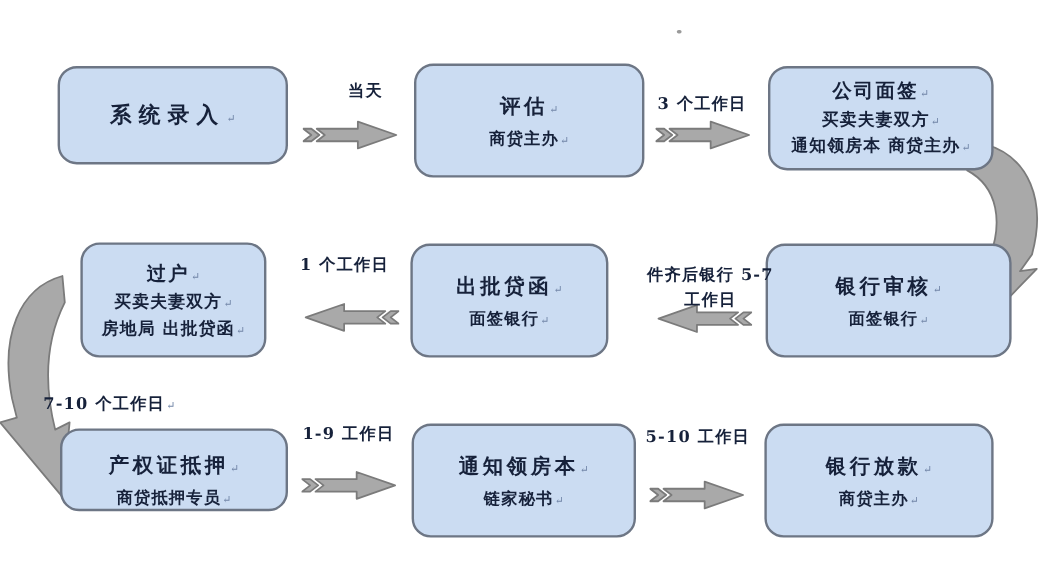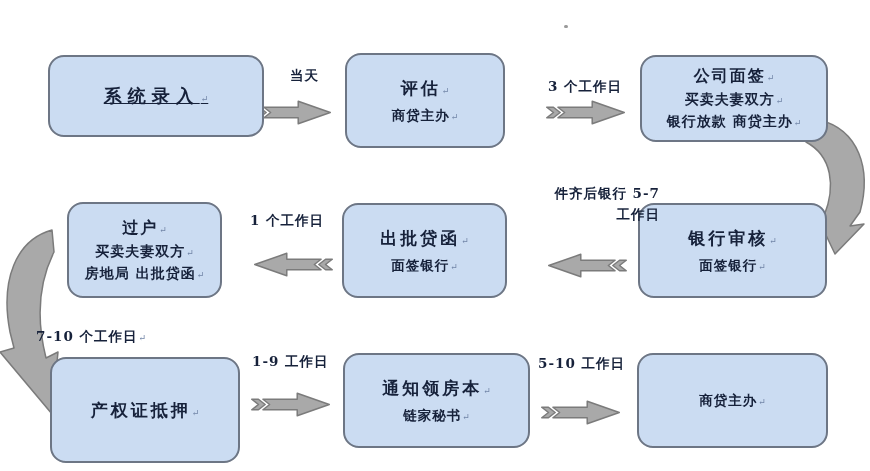--- a/index.html
+++ b/index.html
@@ -16,21 +16,21 @@
   .box .t.wide{font-size:18px;letter-spacing:6px;}
   .box .t.small{font-size:16px;letter-spacing:2px;}
   .box .s{font-size:13.5px;font-weight:bold;letter-spacing:1px;white-space:nowrap;}
   .box .s.med{font-size:14px;}
   .box.tight{gap:4px;}
   .ret{font-size:9px;color:#7286a8;font-weight:normal;margin-left:1px;letter-spacing:0;}
   .lbl{
     position:absolute;font-size:13.5px;font-weight:bold;letter-spacing:1px;
     white-space:nowrap;z-index:4;color:#16213a;
   }
-  .lbl.center{text-align:right;white-space:normal;line-height:1.55;}
+  .lbl.center{text-align:center;white-space:normal;line-height:1.55;margin-top:36px;}
   .harrow{position:absolute;width:82px;height:27px;z-index:2;}
   .harrow.flip{transform:scaleX(-1);}
   .curve{position:absolute;z-index:1;}
   .dot{position:absolute;width:4px;height:3px;background:#9a9a9a;border-radius:2px;z-index:1;}
 </style>
 </head>
 <body>
 
 <div id="stage">
 
@@ -38,55 +38,55 @@
     <defs>
       <symbol id="sarrow" viewBox="0 0 110 36">
         <path d="M1 11 L10 11 L19 18 L10 25 L1 25 L10 18 Z" fill="#a9a9a9" stroke="#7b7b7b" stroke-width="2" stroke-linejoin="round"></path>
         <path d="M16 11 L62 11 L62 3 L105 18 L62 33 L62 25 L16 25 L25 18 Z" fill="#a9a9a9" stroke="#7b7b7b" stroke-width="2" stroke-linejoin="round"></path>
       </symbol>
     </defs>
   </svg>
 
   <div class="dot" style="left:564px;top:25px;"></div>
 
-  <div class="box" style="left:48px;top:55px;width:216px;height:82px;text-decoration:underline;">
+  <div class="box" style="left:48px;top:55px;width:192px;height:82px;">
     <div class="t wide"><span>系统录入</span><span class="ret">↵</span></div>
   </div>
 
   <div class="lbl" style="left:261px;top:67px;margin-left:29px;"><span>当天</span></div>
   <svg class="harrow" style="left:252px;top:99px;">
       <use href="#sarrow"></use>
     </svg>
 
-  <div class="box" style="left:345px;top:53px;width:160px;height:95px;">
+  <div class="box" style="left:345px;top:53px;width:192px;height:95px;">
     <div class="t"><span>评估</span><span class="ret">↵</span></div>
     <div class="s"><span>商贷主办</span><span class="ret">↵</span></div>
   </div>
 
   <div class="lbl" style="left:548px;top:68px;margin-top:10px;"><span>3 个工作日</span></div>
   <svg class="harrow" style="left:546px;top:99px;">
       <use href="#sarrow"></use>
     </svg>
 
   <div class="box tight" style="left:640px;top:55px;width:188px;height:87px;">
     <div class="t small"><span>公司面签</span><span class="ret">↵</span></div>
     <div class="s med"><span>买卖夫妻双方</span><span class="ret">↵</span></div>
-    <div class="s med"><span>银行放款 商贷主办</span><span class="ret">↵</span></div>
+    <div class="s med"><span>通知领房本 商贷主办</span><span class="ret">↵</span></div>
   </div>
 
   <svg class="curve" style="left:780px;top:110px;" width="90" height="155" viewBox="0 0 90 155">
     <path d="M 40 10 C 78 20, 92 58, 80 102 L 70 116 L 84 114 L 55 144 L 34 100 L 44 106 C 56 76, 52 46, 26 32 Z" fill="#a9a9a9" stroke="#7b7b7b" stroke-width="1.5" stroke-linejoin="round"></path>
   </svg>
 
   <div class="lbl center" style="left:524px;top:183px;width:136px;">
     <span>件齐后银行 5-7</span><br>
     <span>工作日</span>
   </div>
 
-  <div class="box" style="left:638px;top:203px;width:189px;height:95px;">
+  <div class="box" style="left:638px;top:203px;width:205px;height:95px;">
     <div class="t"><span>银行审核</span><span class="ret">↵</span></div>
     <div class="s"><span>面签银行</span><span class="ret">↵</span></div>
   </div>
 
   <svg class="harrow flip" style="left:545px;top:252px;">
       <use href="#sarrow"></use>
     </svg>
 
   <div class="box" style="left:342px;top:203px;width:165px;height:95px;">
     <div class="t"><span>出批贷函</span><span class="ret">↵</span></div>
@@ -103,36 +103,38 @@
     <div class="s med"><span>买卖夫妻双方</span><span class="ret">↵</span></div>
     <div class="s med"><span>房地局 出批贷函</span><span class="ret">↵</span></div>
   </div>
 
   <svg class="curve" style="left:0px;top:222px;" width="85" height="200" viewBox="0 0 85 200">
     <path d="M 52 8 C 16 18, 0 58, 10 110 L 14 126 L 0 130 L 52 192 L 58 130 L 46 136 C 38 104, 36 66, 54 30 Z" fill="#a9a9a9" stroke="#7b7b7b" stroke-width="1.5" stroke-linejoin="round"></path>
   </svg>
 
   <div class="lbl" style="left:36px;top:328px;"><span>7-10 个工作日</span><span class="ret">↵</span></div>
 
-  <div class="box" style="left:50px;top:357px;width:190px;height:106px;">
+  <div class="box" style="left:50px;top:357px;width:190px;height:69px;justify-content:flex-end;">
     <div class="t"><span>产权证抵押</span><span class="ret">↵</span></div>
+    <div class="s"><span>商贷抵押专员</span><span class="ret">↵</span></div>
   </div>
 
   <div class="lbl" style="left:252px;top:353px;"><span>1-9 工作日</span></div>
   <svg class="harrow" style="left:251px;top:391px;">
       <use href="#sarrow"></use>
     </svg>
 
   <div class="box" style="left:343px;top:353px;width:187px;height:95px;">
     <div class="t"><span>通知领房本</span><span class="ret">↵</span></div>
     <div class="s"><span>链家秘书</span><span class="ret">↵</span></div>
   </div>
 
   <div class="lbl" style="left:538px;top:355px;"><span>5-10 工作日</span></div>
   <svg class="harrow" style="left:541px;top:399px;">
       <use href="#sarrow"></use>
     </svg>
 
   <div class="box" style="left:637px;top:353px;width:191px;height:95px;">
+    <div class="t"><span>银行放款</span><span class="ret">↵</span></div>
     <div class="s"><span>商贷主办</span><span class="ret">↵</span></div>
   </div>
 
 </div>
 
 </body></html>

